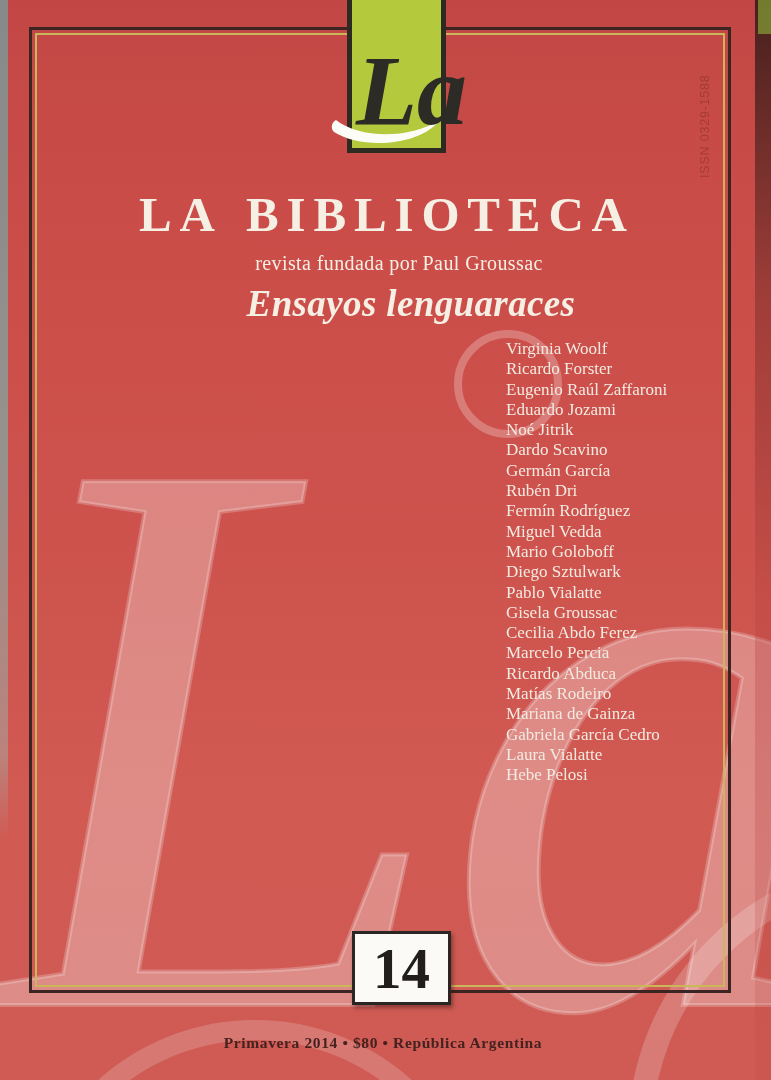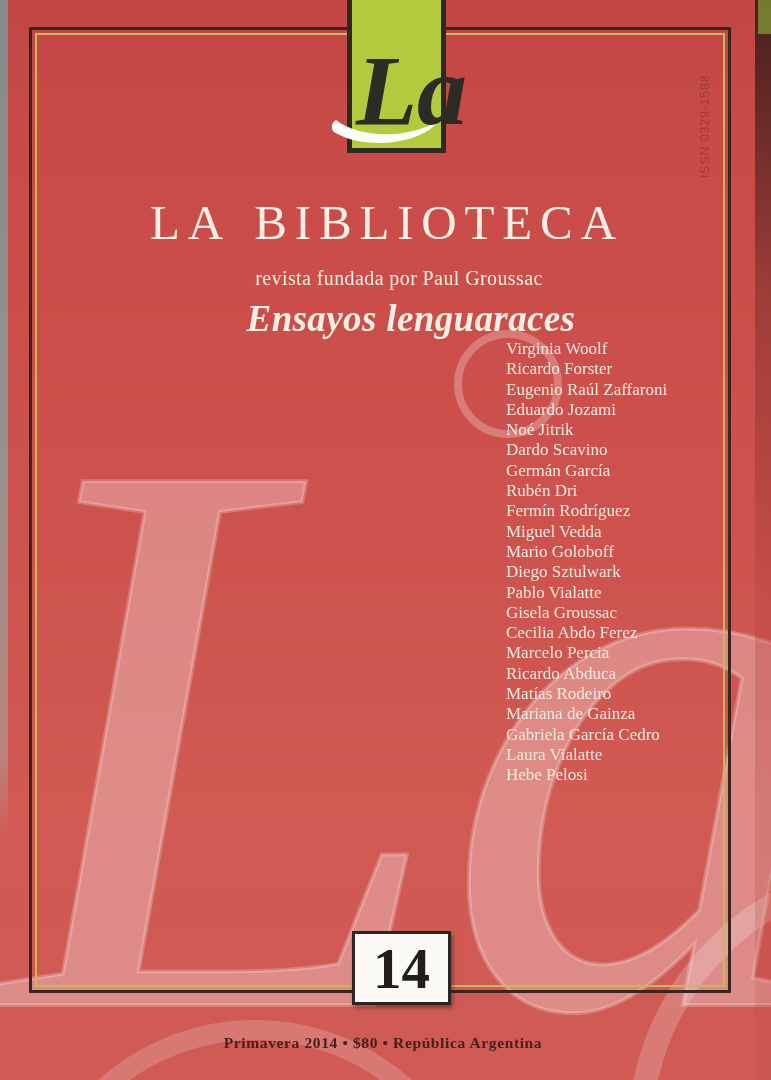--- a/index.html
+++ b/index.html
@@ -23,23 +23,23 @@
   .logo-box{position:absolute;left:347px;top:0;width:99px;height:153px;background:#b5c93c;
             border-left:5px solid #2d2a22;border-right:5px solid #2d2a22;border-bottom:5px solid #2d2a22;
             box-sizing:border-box;}
   .logo-svg{position:absolute;left:322px;top:8px;overflow:visible;}
   
   .issn{position:absolute;left:698px;top:178px;width:136px;transform:rotate(-90deg);
         transform-origin:0 0;font-family:"Liberation Sans","DejaVu Sans",sans-serif;
         font-size:12.5px;letter-spacing:.8px;color:#a03b33;opacity:.9;}
   
   .masthead{position:absolute;left:30px;top:186px;width:706px;text-align:center;color:#f5efe4;}
-  .masthead h1{margin:8px;font-size:49px;font-weight:400;letter-spacing:.16em;text-indent:.16em;
+  .masthead h1{margin:0;font-size:49px;font-weight:700;letter-spacing:.16em;text-indent:.16em;
                word-spacing:.12em;white-space:nowrap;}
-  .subtitle{margin-top:16px;font-size:20px;letter-spacing:.02em;transform:translateX(16px);}
+  .subtitle{margin-top:9px;font-size:20px;letter-spacing:.02em;transform:translateX(16px);}
   .theme{margin-top:7px;font-size:37px;font-weight:700;font-style:italic;letter-spacing:.01em;
          transform:translateX(28px);}
   
   .authors{position:absolute;left:506px;top:339px;margin:0;padding:0;list-style:none;
            font-size:17px;line-height:20.3px;color:#f2ebe1;}
   .authors li{white-space:nowrap;}
   
   .issue-box{position:absolute;left:344px;top:931px;width:99px;height:74px;background:#fbfaf6;
              border:3px solid #2b2523;box-sizing:border-box;display:flex;align-items:center;
              justify-content:center;box-shadow:2px 3px 4px rgba(60,20,18,.45);margin-left:8px;}

